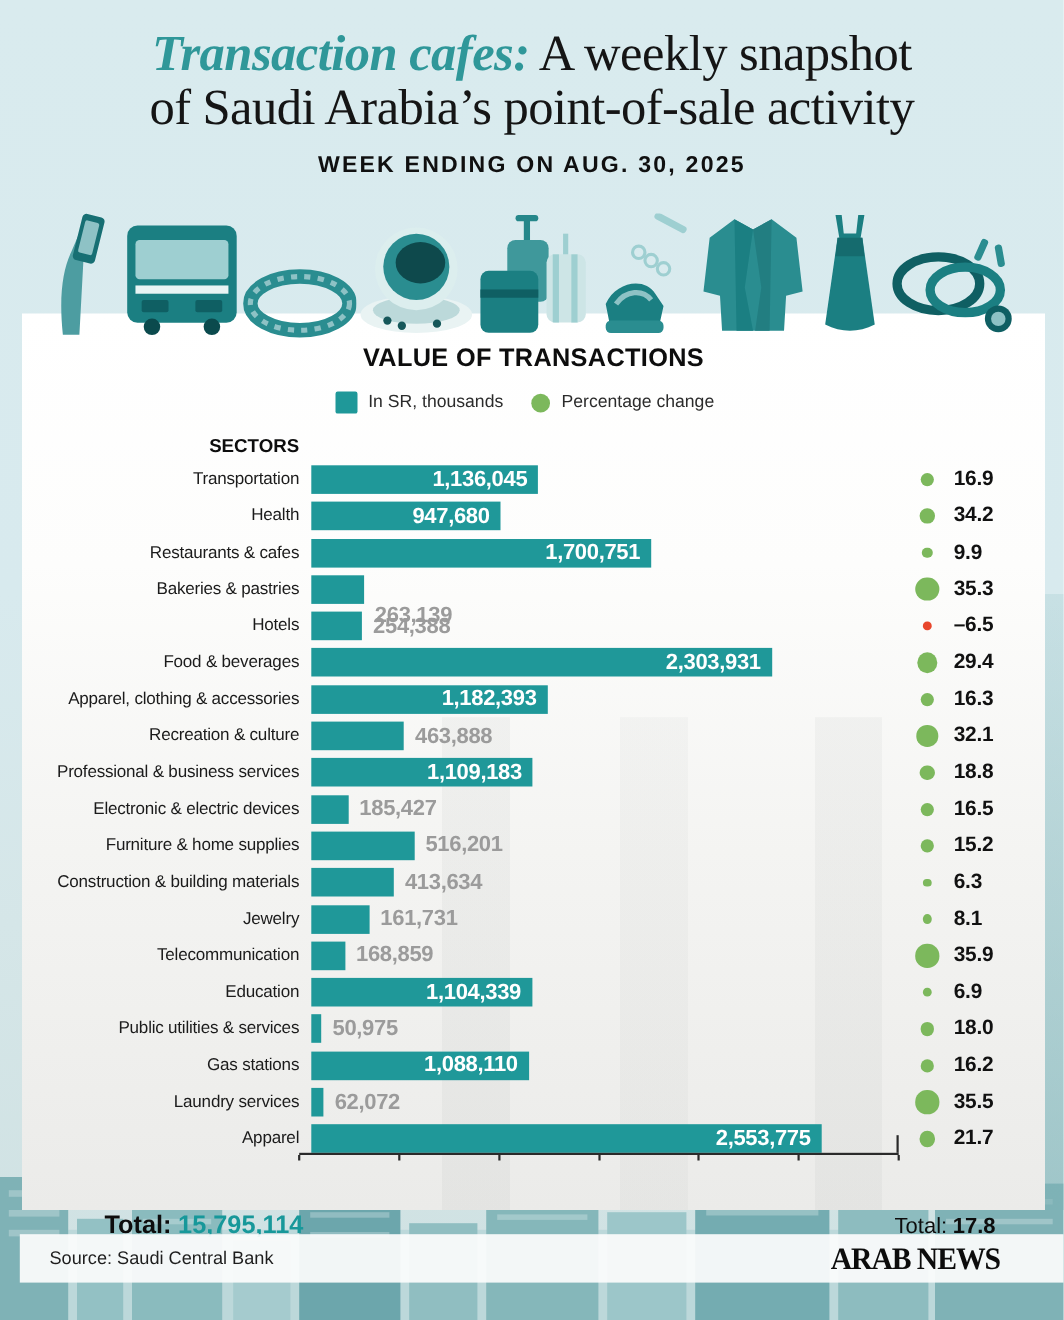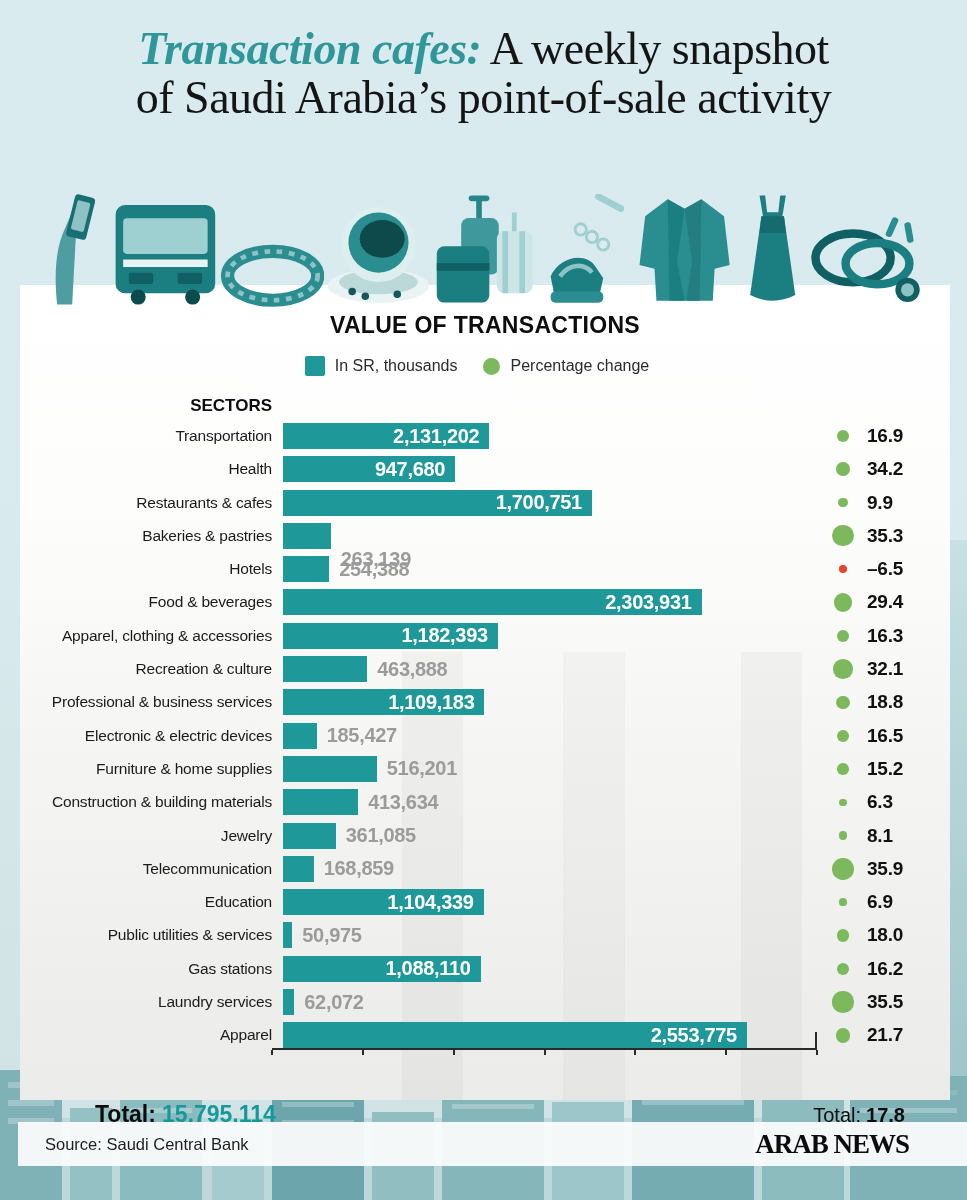--- a/index.html
+++ b/index.html
@@ -112,20 +112,21 @@
       <rect x="860" y="48" width="97" height="5"></rect>
   </g>
 </svg>
 <div class="side-strip"></div>
 
 <div class="header">
   <div class="title">
     <span class="hl">Transaction cafes:</span><span> A weekly snapshot</span><br>
     <span>of Saudi Arabia’s point-of-sale activity</span>
   </div>
+  <div class="subtitle">WEEK ENDING ON AUG. 30, 2025</div>
 </div>
 
 <div class="icon-strip">
   <svg width="70" height="118" viewBox="0 0 70 118">
     <path d="M14 118 C10 80 14 55 22 38 L34 10 L43 14 L34 44 L30 118 Z" fill="#4d9da1"></path>
     <rect x="28" y="2" width="22" height="46" rx="4" transform="rotate(14 39 25)" fill="#176f73"></rect>
     <rect x="32" y="8" width="14" height="32" rx="2" transform="rotate(14 39 24)" fill="#8ec2c5"></rect>
   </svg>
   <svg width="118" height="112" viewBox="0 0 118 112">
     <rect x="6" y="6" width="106" height="94" rx="10" fill="#1b7f82"></rect>
@@ -200,21 +201,21 @@
     <span class="ltxt">Percentage change</span>
   </div>
 
   <div class="sectors">SECTORS</div>
 
   <div class="rows">
   <div class="row">
     <div class="row-label">Transportation</div>
     <div class="bar-area">
       <div class="bar" style="width: 37.87%; background: rgb(31, 152, 153);">
-        <span class="val val-in">2,131,202</span>
+        <span class="val val-in">1,136,045</span>
       </div>
 
     </div>
     <div class="dot-cell">
       <span class="dot" style="width: 12.443px; height: 12.443px; background: rgb(124, 184, 92);"></span>
     </div>
     <div class="pct">16.9</div>
   </div>
 
   <div class="row">
@@ -370,21 +371,21 @@
     </div>
     <div class="pct">6.3</div>
   </div>
 
   <div class="row">
     <div class="row-label">Jewelry</div>
     <div class="bar-area">
       <div class="bar" style="width: 9.68%; background: rgb(31, 152, 153);">
         
       </div>
-      <span class="val val-out" style="color: rgb(155, 155, 155);">361,085</span>
+      <span class="val val-out" style="color: rgb(155, 155, 155);">161,731</span>
     </div>
     <div class="dot-cell">
       <span class="dot" style="width: 8.307px; height: 8.307px; background: rgb(124, 184, 92);"></span>
     </div>
     <div class="pct">8.1</div>
   </div>
 
   <div class="row">
     <div class="row-label">Telecommunication</div>
     <div class="bar-area">

